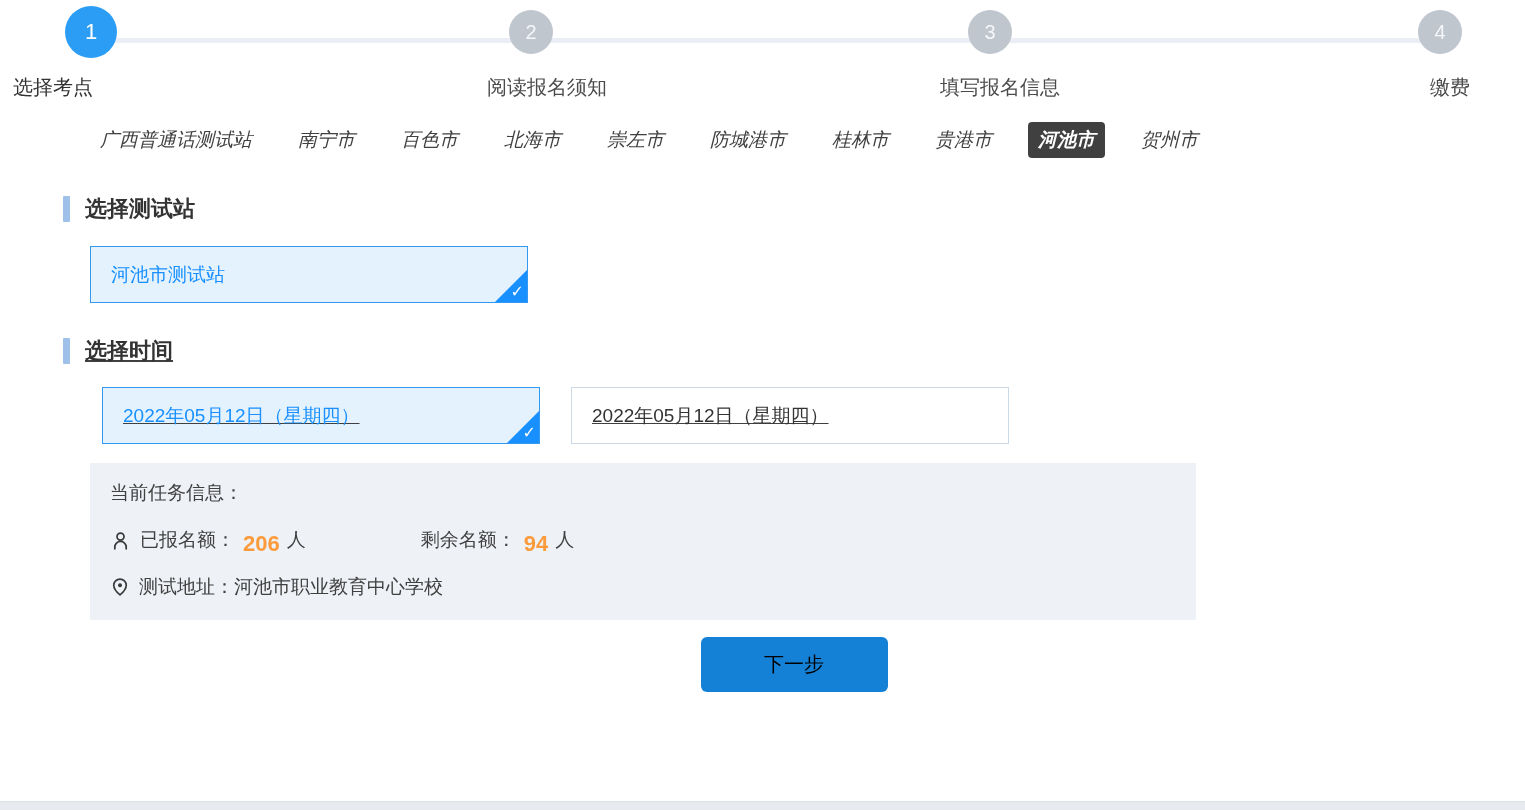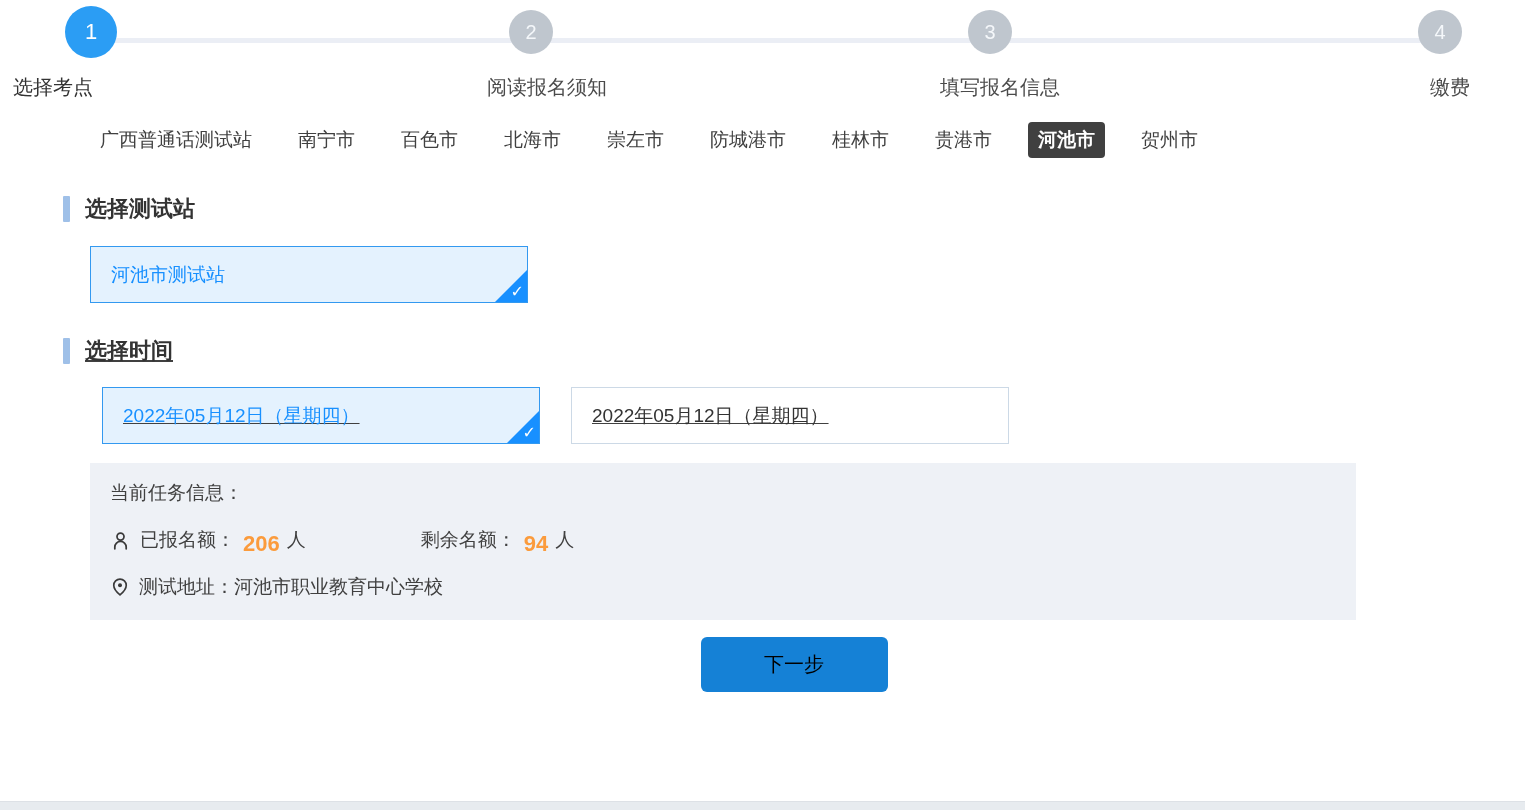--- a/index.html
+++ b/index.html
@@ -34,21 +34,21 @@
   .step-label-2 { left:1000px; transform:translateX(-50%); }
   .step-label-3 { right:55px; }
 
   
   .content { padding-left:63px; }
   .sec-title { display:flex; align-items:center; margin-top:28px; }
   .sec-bar { width:7px; height:26px; background:#9fc0e8; border-radius:1px; flex:none; }
   .sec-title h2 { margin:0 0 0 15px; font-size:22px; font-weight:bold; color:#333333; }
 
   
-  .city-rows { margin:16px 0 0 27px; }
+  .city-rows { margin:16px 0 0 27px;font-style:italic; }
   .city-row { display:flex; align-items:center; margin-bottom:6px; }
   .city-item {
     font-size:19px; color:#404040; padding:5px 10px; margin-right:26px;
     border-radius:4px; cursor:pointer; white-space:nowrap;
   }
   .city-item.selected { background:#404040; color:#ffffff; font-weight:bold; }
 
   
   .option-card {
     position:relative; width:438px; height:57px; box-sizing:border-box;
@@ -69,21 +69,21 @@
   }
   .station-wrap { margin:22px 0 0 27px; }
   .time-wrap { margin:21px 0 0 27px; display:flex; }
   .time-wrap .option-card { margin-right:19px;margin-left:12px; }
 
   .gap-station { margin-top:36px; }
   .gap-time { margin-top:33px;text-decoration:underline; }
 
   
   .info-panel {
-    margin:19px 0 0 27px; width:1266px; box-sizing:border-box;
+    margin:19px 0 0 27px; width:1106px; box-sizing:border-box;
     background:#eef1f6; padding:17px 20px 20px 20px;
   }
   .info-row { display:flex; align-items:center; font-size:19px; color:#404040; }
   .info-row + .info-row { margin-top:17px; }
   .info-icon { flex:none; margin-right:9px; display:flex; align-items:center; }
   .info-num { color:#fb9b3c; font-weight:bold; font-size:22px; margin:8px 7px 0 8px; }
   .info-group-2 { margin-left:115px; display:flex; align-items:center; }
 
   
   .next-btn {

